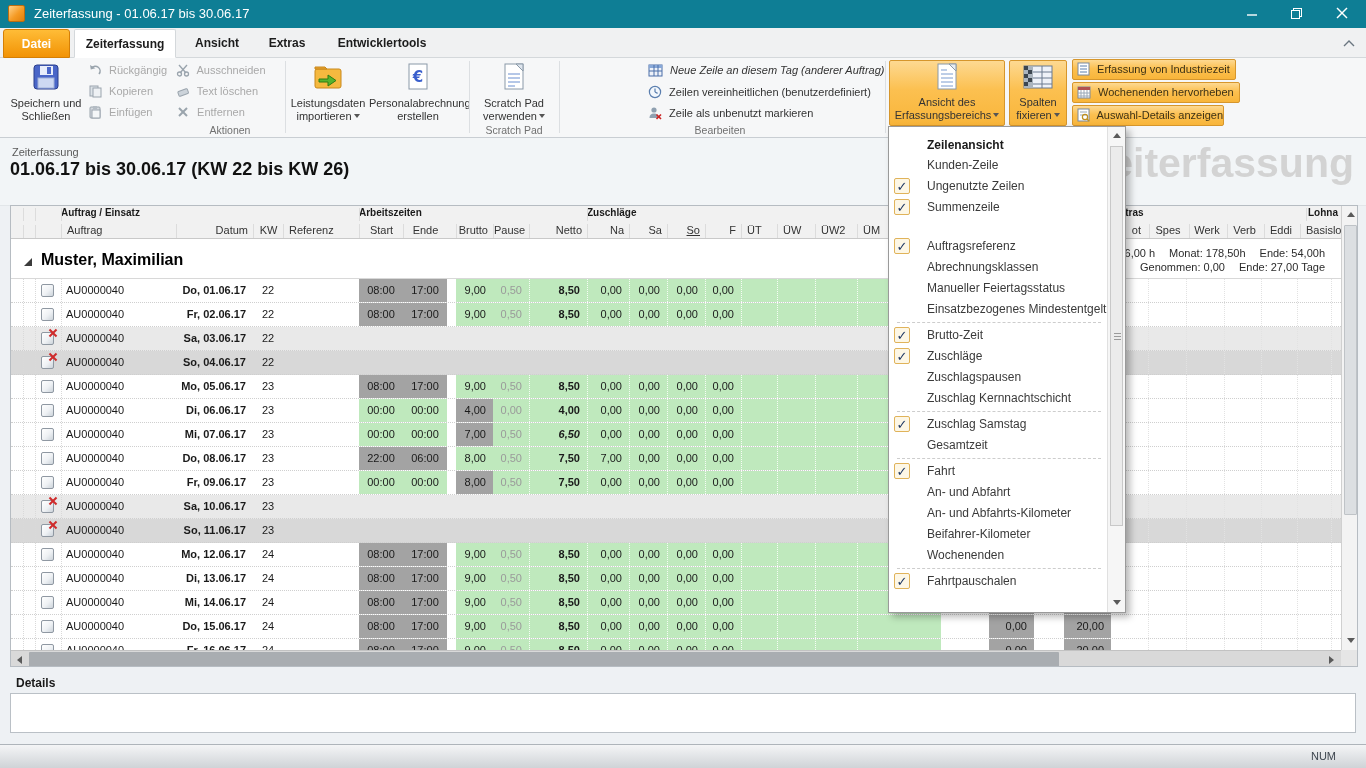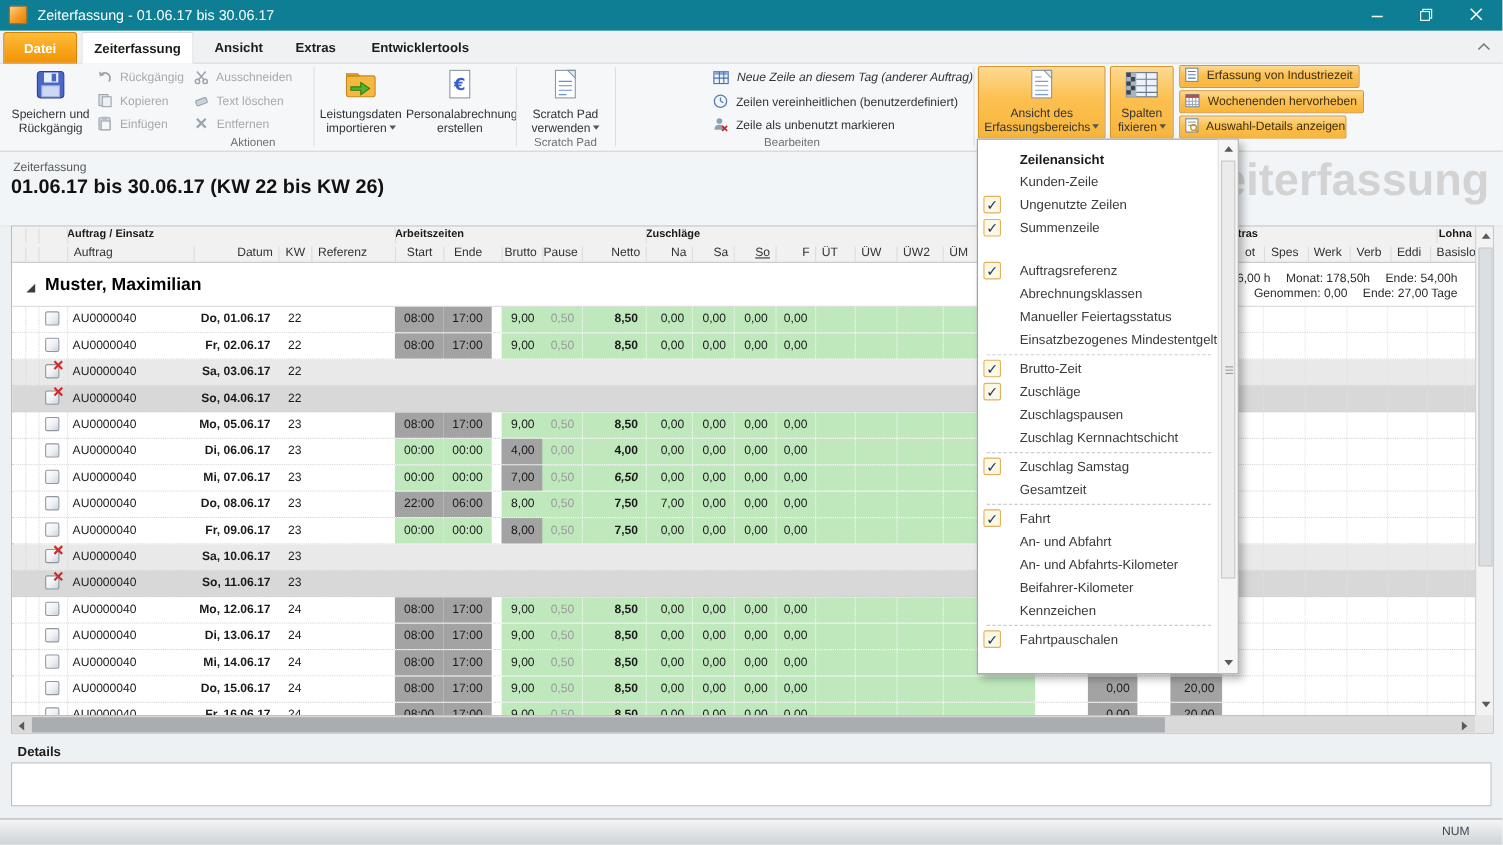--- a/index.html
+++ b/index.html
@@ -148,21 +148,21 @@
 
   <div class="bigbtn" style="left:8px; width:76px;">
     <span class="bicon">
       <svg width="30" height="30">
           <rect x="3" y="3" width="24" height="24" rx="3" fill="#4a66c8" stroke="#2b3f8c"></rect>
           <rect x="9" y="4" width="13" height="9" fill="#e9eefb"></rect>
           <rect x="16" y="5" width="4" height="7" fill="#4a66c8"></rect>
           <rect x="7" y="16" width="16" height="10" fill="#cdd8f2" stroke="#9fb0d8"></rect>
         </svg>
     </span>
-    <span>Speichern und Rückgängig</span>
+    <span>Speichern und Schließen</span>
   </div>
   <div class="smallbtn" style="left:88px; top:5px;">
     <span class="sicon"><svg width="14" height="14">
           <path d="M11 11 A4.5 4.5 0 1 0 3.5 5" fill="none" stroke="#9aa4ad" stroke-width="1.6"></path>
           <path d="M2 2 L2.8 6.6 L7.4 5.2 Z" fill="#9aa4ad"></path>
         </svg></span>
     <span>Rückgängig</span>
   </div>
   <div class="smallbtn" style="left:88px; top:26px;">
     <span class="sicon"><svg width="14" height="14">
@@ -912,21 +912,21 @@
       <div class="mi">Zuschlagspausen</div>
       <div class="mi">Zuschlag Kernnachtschicht</div>
       <div class="msep"></div>
       <div class="mi">Zuschlag Samstag<span class="cb">✓</span></div>
       <div class="mi">Gesamtzeit</div>
       <div class="msep"></div>
       <div class="mi">Fahrt<span class="cb">✓</span></div>
       <div class="mi">An- und Abfahrt</div>
       <div class="mi">An- und Abfahrts-Kilometer</div>
       <div class="mi">Beifahrer-Kilometer</div>
-      <div class="mi">Kennzeichen</div>
+      <div class="mi">Wochenenden</div>
       <div class="msep"></div>
       <div class="mi">Fahrtpauschalen<span class="cb">✓</span></div>
     </div>
   <div id="menu-scroll">
     <span class="sarrow up" style="left:5px; top:6px;"></span>
     <div id="menu-thumb">
         <span class="grip"></span>
       </div>
     <span class="sarrow down" style="left:5px; top:473px;"></span>
   </div>

